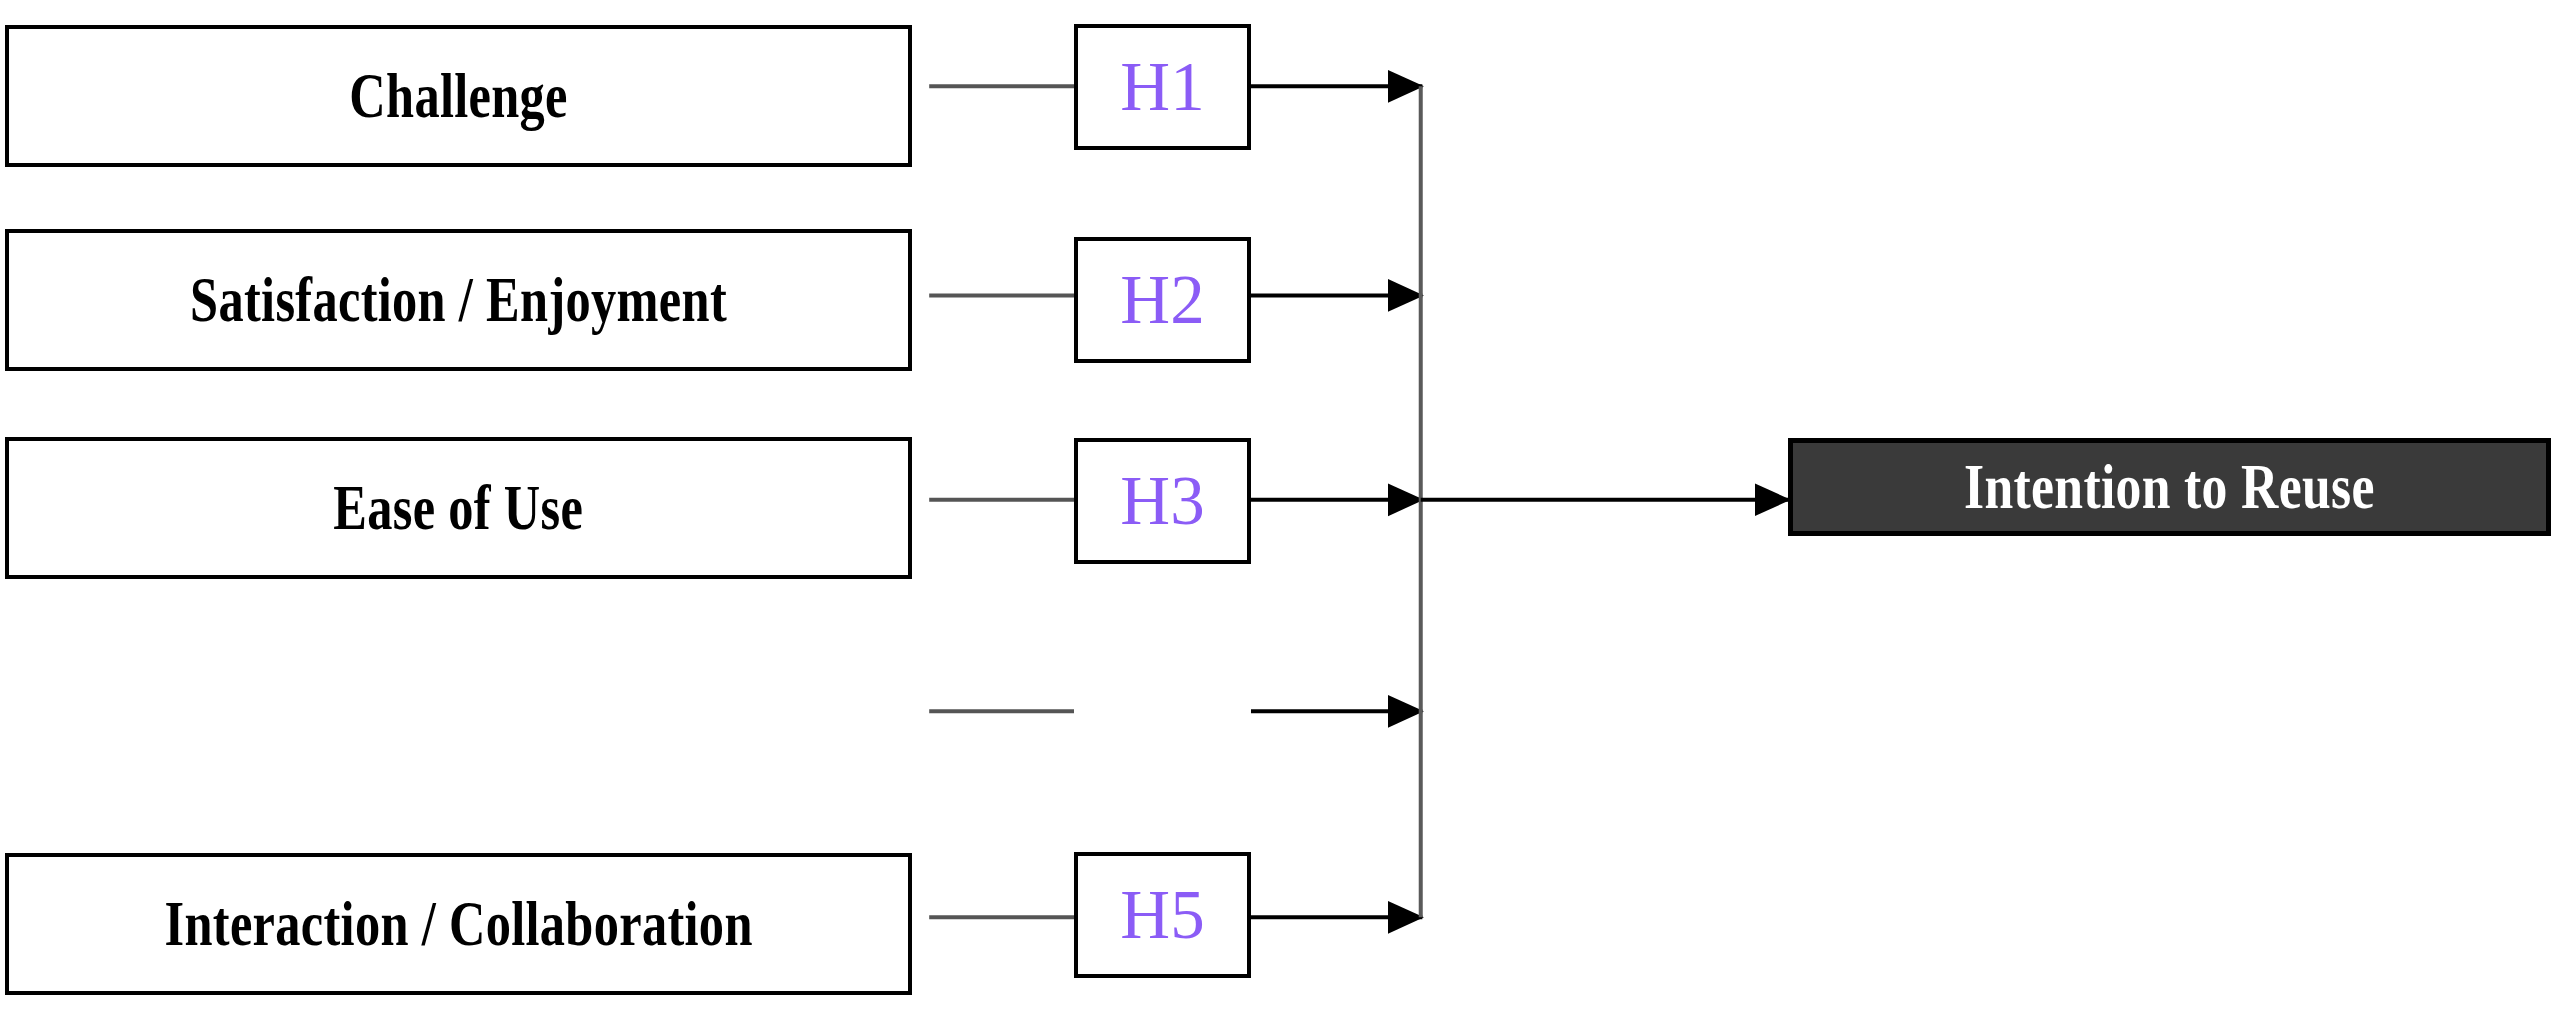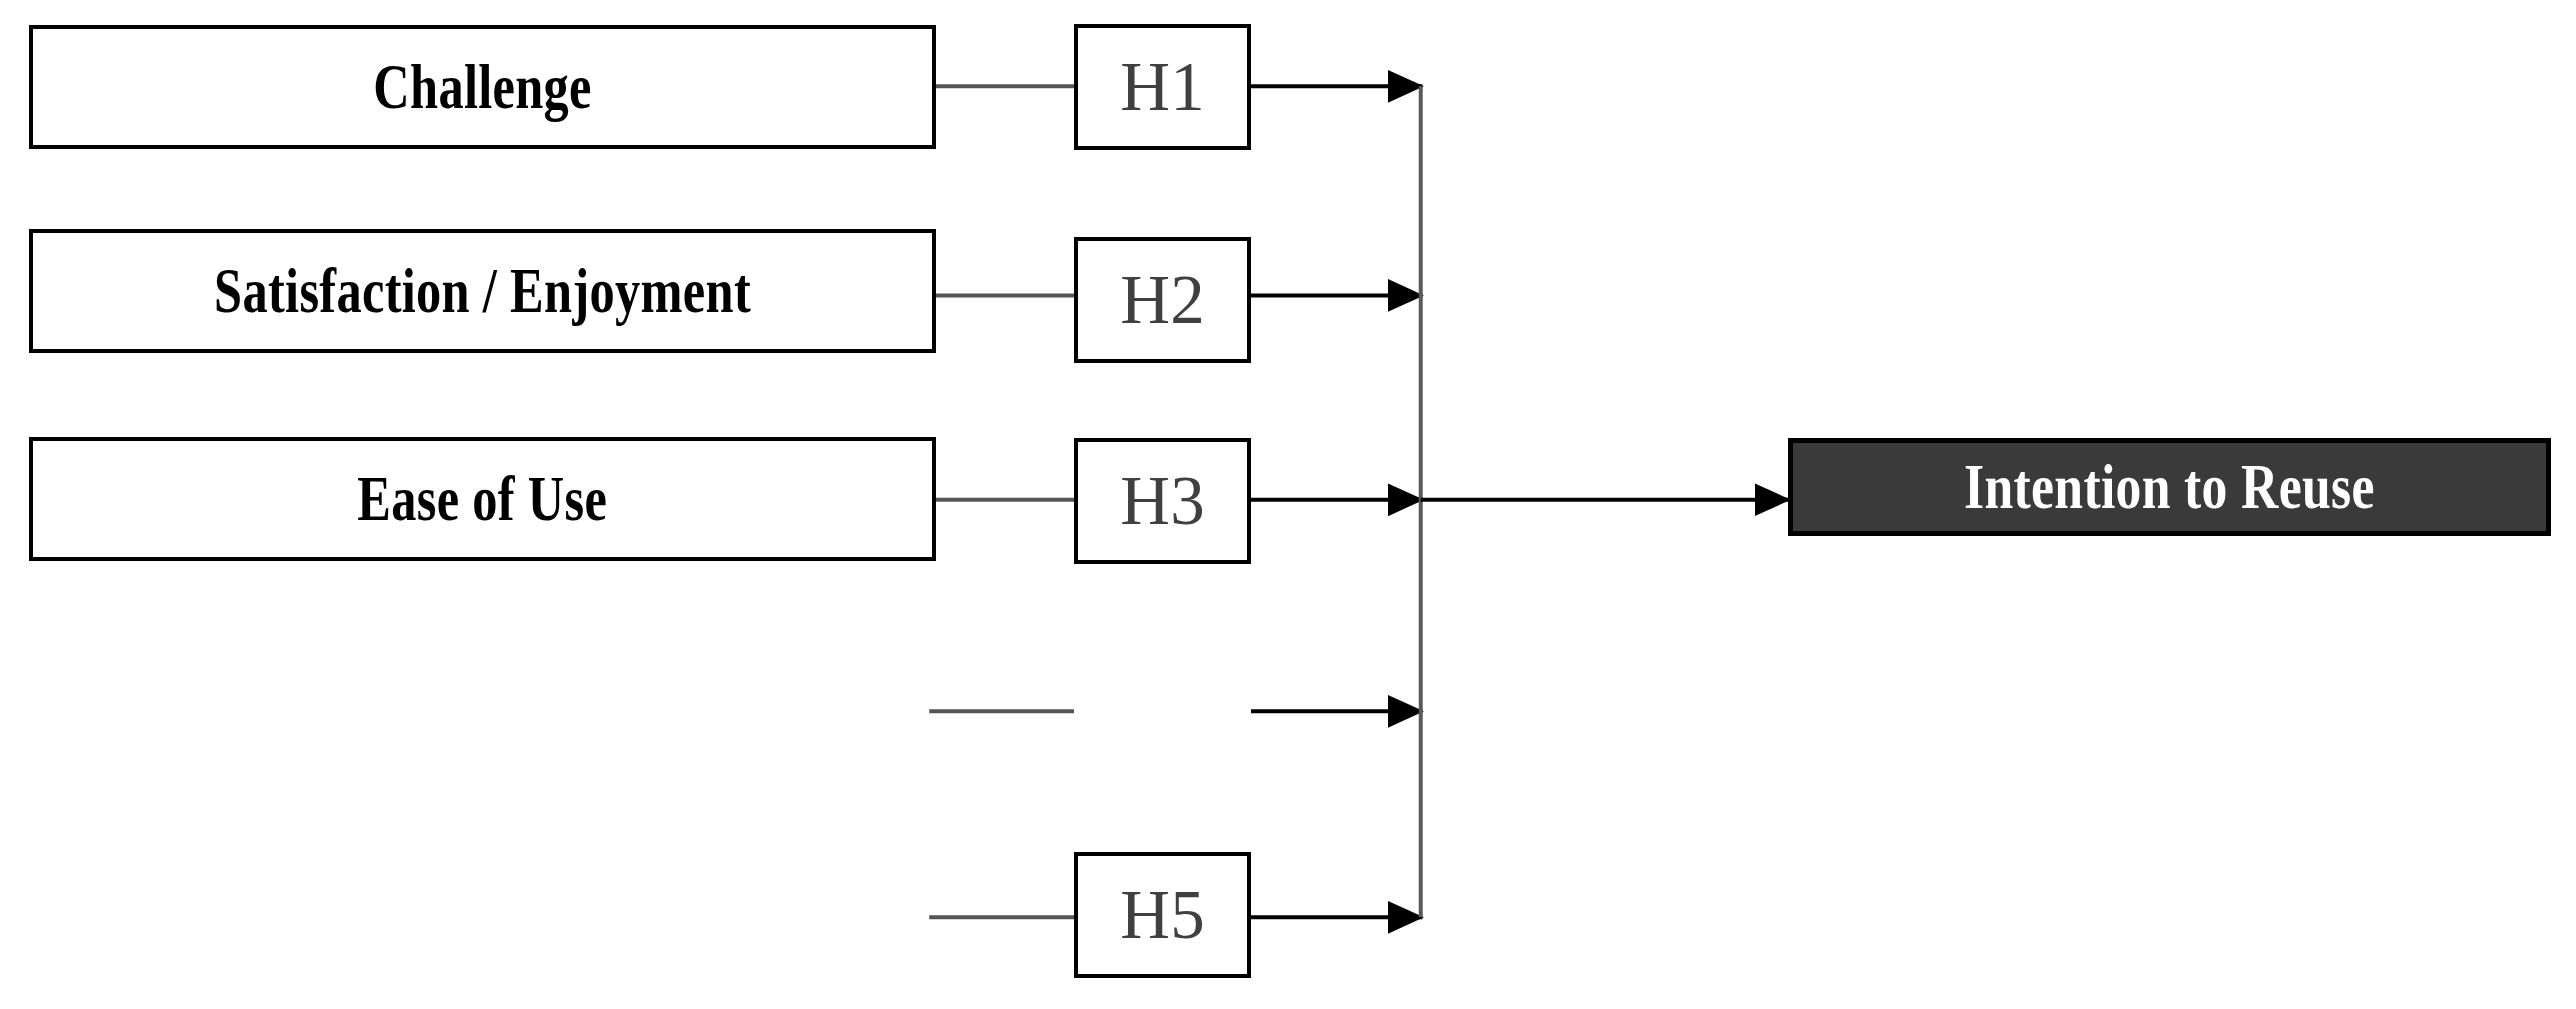--- a/index.html
+++ b/index.html
@@ -37,23 +37,23 @@
     box-sizing: border-box;
     display: flex;
     align-items: center;
     justify-content: center;
     background: #ffffff;
     border: 4.8px solid #000000;
     text-align: center;
   }
 
   .factor-box {
-    left: 29px;
+    left: 5px;
     width: 907px;
-    height: 124px;
+    height: 142px;
   }
   .factor-label {
     font-family: "Liberation Serif", "DejaVu Serif", serif;
     font-weight: 700;
     font-size: 63px;
     line-height: 1;
     letter-spacing: 0.4px;
     color: #000000;
     transform: scaleX(0.80);
     transform-origin: center center;
@@ -63,21 +63,21 @@
   .hyp-box {
     left: 1074px;
     width: 177px;
     height: 126px;
   }
   .hyp-label {
     font-family: "Liberation Serif", "DejaVu Serif", serif;
     font-weight: 400;
     font-size: 69px;
     line-height: 1;
-    color: #404040;
+    color: #8b5cf6;
     white-space: nowrap;
   }
 
   .outcome-box {
     left: 1788px;
     top: 438px;
     width: 763px;
     height: 98px;
     background: #3a3a3a;
     border: 5.6px solid #000000;
@@ -136,20 +136,23 @@
   </div>
 
   <div class="node factor-box" style="top:437px;">
     <span class="factor-label">Ease of Use</span>
   </div>
   <div class="node hyp-box" style="top:438px;">
     <span class="hyp-label">H3</span>
   </div>
 
 
+  <div class="node factor-box" style="top:853px;">
+    <span class="factor-label">Interaction / Collaboration</span>
+  </div>
   <div class="node hyp-box" style="top:852px;">
     <span class="hyp-label">H5</span>
   </div>
 
   <div class="node outcome-box">
     <span class="outcome-label">Intention to Reuse</span>
   </div>
 
 </div>
 

